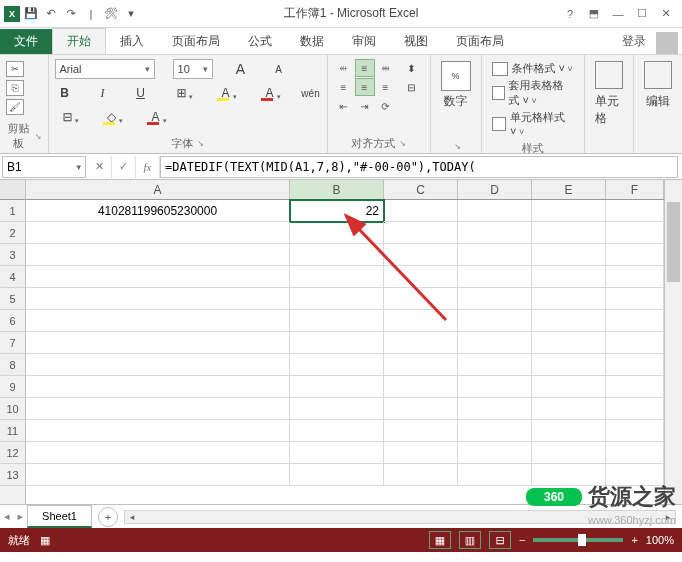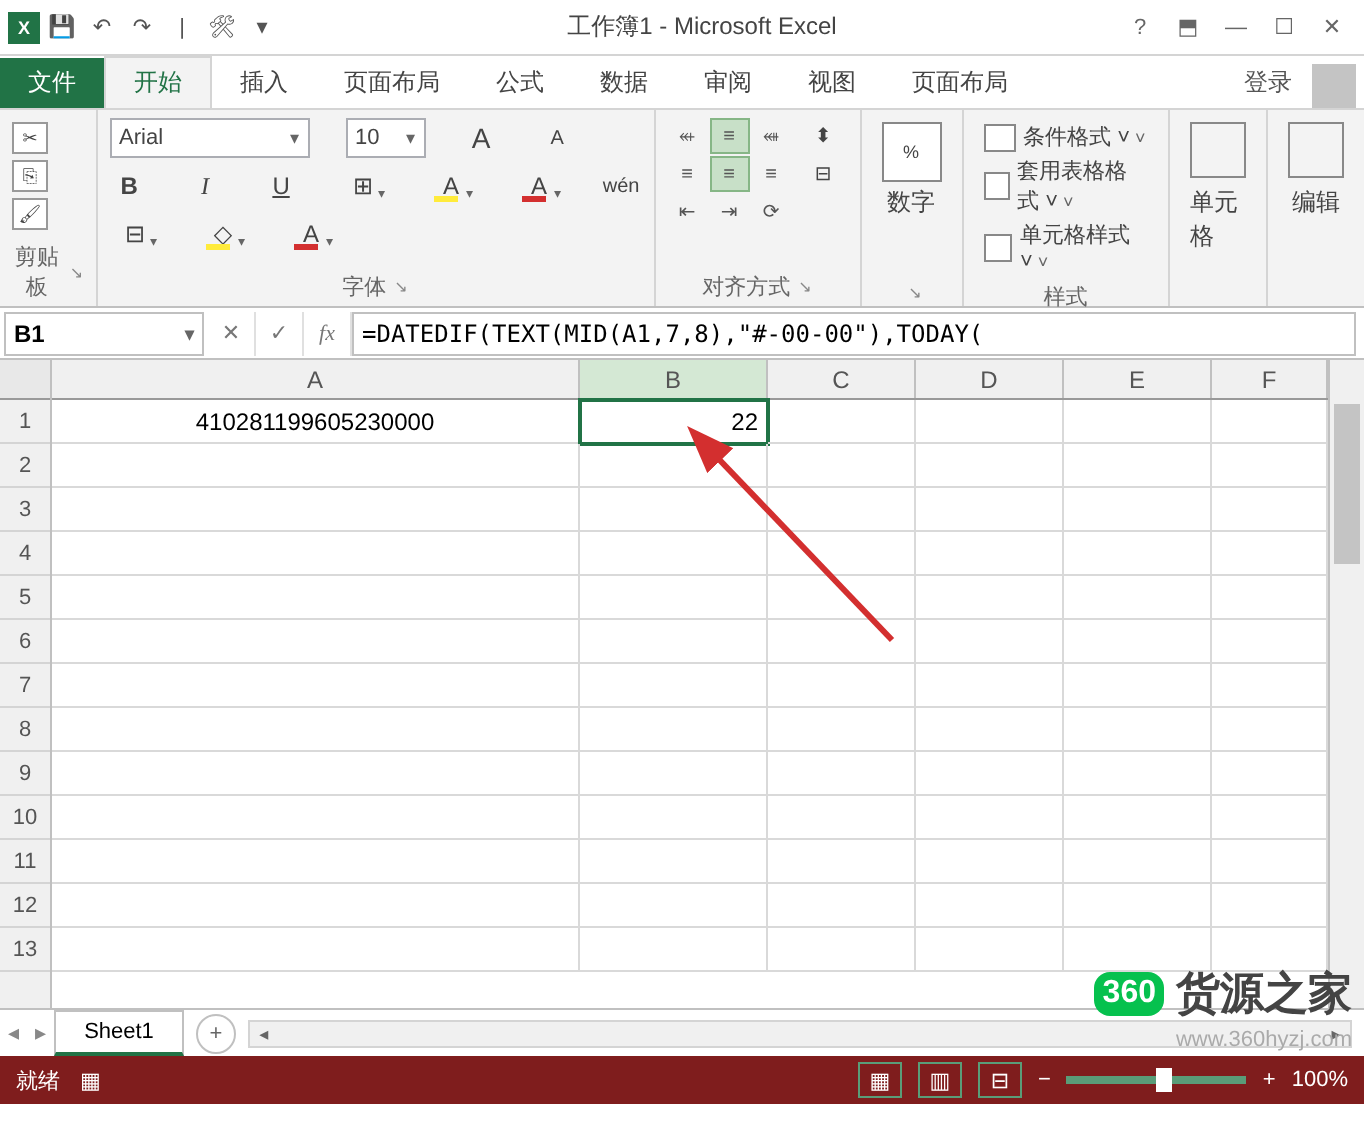--- a/index.html
+++ b/index.html
@@ -47,21 +47,21 @@
 .ribbon .align-side .sbtn { width: 24px; height: 18px; display: flex; align-items: center; justify-content: center; font-size: 10px; }
 .ribbon .number-content { display: flex; flex-direction: column; align-items: center; gap: 2px; padding: 2px 4px; }
 .ribbon .num-label { font-size: 12px; }
 .ribbon .styles-content { display: flex; flex-direction: column; gap: 2px; padding: 2px 4px; }
 .ribbon .style-row { display: flex; align-items: center; gap: 4px; font-size: 11px; color: #444; }
 .ribbon .style-row .sico { width: 16px; height: 14px; border: 1px solid #888; background: #fff; }
 .ribbon .style-row .dd2::after { content: " ˅"; font-size: 9px; color: #666; }
 .ribbon .cells-content, .ribbon .edit-content { display: flex; flex-direction: column; align-items: center; justify-content: center; padding: 2px 4px; gap: 4px; }
 .ribbon .big-label { font-size: 12px; }
 .formula-bar { height: 26px; border-bottom: 1px solid #c0c0c0; display: flex; align-items: center; font-size: 12px; background: #fff; }
-.formula-bar .name-box { width: 100px; height: 22px; border: 1px solid #c0c0c0; margin: 0 2px; padding: 0 4px; display: flex; align-items: center; position: relative; font-weight: bold; }
+.formula-bar .name-box { width: 84px; height: 22px; border: 1px solid #c0c0c0; margin: 0 2px; padding: 0 4px; display: flex; align-items: center; position: relative; }
 .formula-bar .name-box::after { content: "▾"; position: absolute; right: 4px; font-size: 9px; color: #666; }
 .formula-bar .fx-btns { display: flex; gap: 0; }
 .formula-bar .fx-btns .fb { width: 24px; height: 22px; display: flex; align-items: center; justify-content: center; color: #777; border-right: 1px solid #e0e0e0; font-size: 11px; }
 .formula-bar .fx-btns .fx { font-style: italic; font-family: serif; }
 .formula-bar .formula-input { flex: 1; height: 22px; border: 1px solid #c0c0c0; padding: 0 4px; display: flex; align-items: center; font-family: Consolas, monospace; font-size: 12px; margin-right: 4px; overflow: hidden; white-space: nowrap; }
 .grid-area { height: 324px; display: flex; background: #fff; position: relative; }
 .row-headers { width: 26px; background: #f0f0f0; border-right: 1px solid #c0c0c0; }
 .row-headers .corner { height: 20px; border-bottom: 1px solid #999; background: #e8e8e8; }
 .row-headers .rh { height: 22px; border-bottom: 1px solid #d4d4d4; display: flex; align-items: center; justify-content: center; font-size: 11px; color: #555; }
 .grid-main { flex: 1; overflow: hidden; position: relative; }
@@ -85,21 +85,21 @@
 .sheet-bar .add-sheet { width: 20px; height: 20px; border: 1px solid #c0c0c0; border-radius: 50%; display: flex; align-items: center; justify-content: center; margin-left: 6px; color: #666; }
 .sheet-bar .hscroll { flex: 1; margin: 0 6px; height: 14px; background: #f0f0f0; border: 1px solid #d4d4d4; position: relative; display: flex; }
 .sheet-bar .hscroll .ar { width: 14px; display: flex; align-items: center; justify-content: center; font-size: 9px; color: #666; }
 .statusbar { height: 24px; background: #7f1d1d; color: #fff; display: flex; align-items: center; font-size: 11px; padding: 0 8px; }
 .statusbar .sb-right { margin-left: auto; display: flex; align-items: center; gap: 8px; }
 .statusbar .view-btn { width: 22px; height: 18px; display: flex; align-items: center; justify-content: center; border: 1px solid #5a9c78; }
 .statusbar .zoom-slider { width: 90px; height: 4px; background: #5a9c78; position: relative; }
 .statusbar .zoom-slider::before { content: ""; position: absolute; left: 50%; top: -4px; width: 8px; height: 12px; background: #fff; }
 .watermark { position: absolute; right: 6px; bottom: 36px; display: flex; flex-direction: column; align-items: flex-end; gap: 2px; }
 .watermark .wm-top { display: flex; align-items: center; gap: 6px; }
-.watermark .wm-badge { background: #06c14e; color: #fff; font-weight: bold; font-size: 16px; padding: 2px 4px; border-radius: 8px; }
+.watermark .wm-badge { background: #06c14e; color: #fff; font-weight: bold; font-size: 12px; padding: 2px 18px; border-radius: 8px; }
 .watermark .wm-text { font-size: 22px; font-weight: bold; color: #444; }
 .watermark .wm-url { font-size: 11px; color: #aaa; }
 </style>
 </head>
 <body>
 
 <div class="titlebar">
   <div class="qat">
     <div class="xl">X</div>
     <div class="ico">💾</div>

